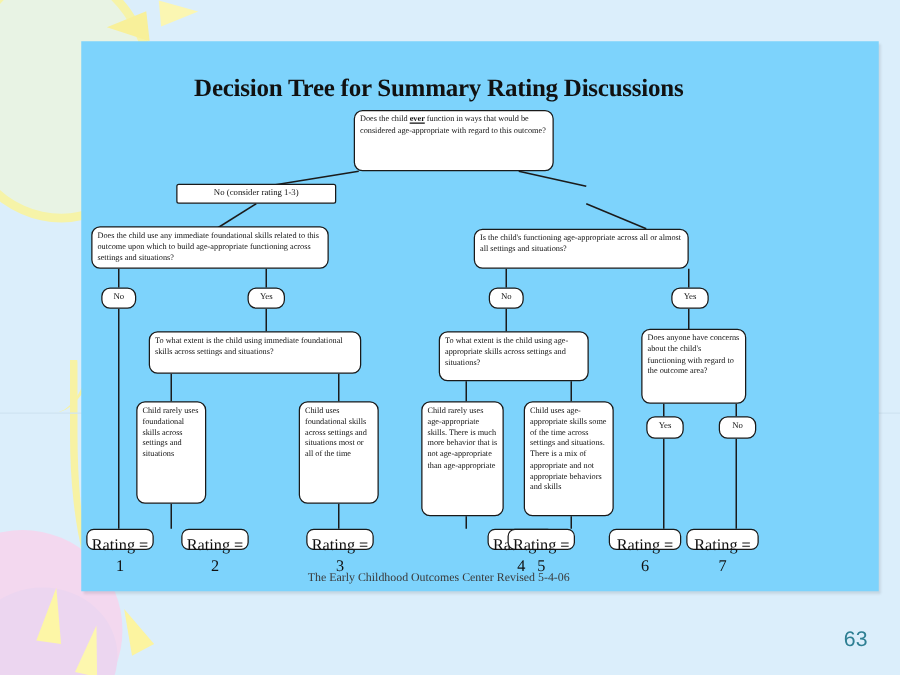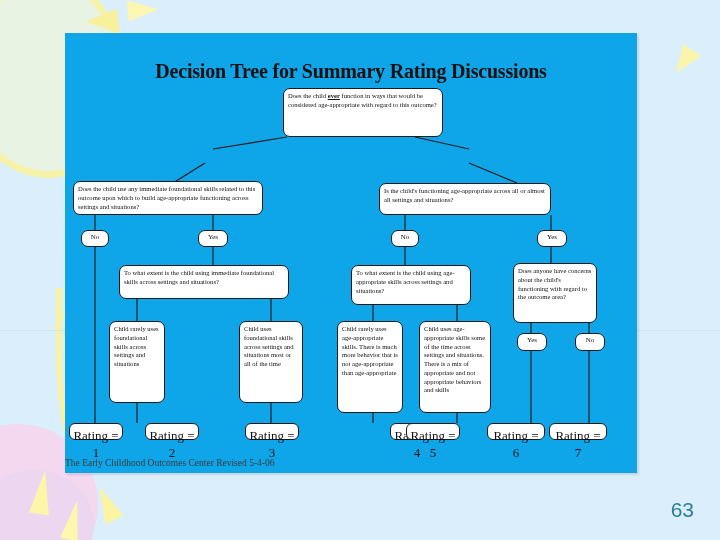--- a/index.html
+++ b/index.html
@@ -36,31 +36,32 @@
   .tri2{left:124px;top:-4px;border-left:6px solid transparent;border-right:26px solid transparent;border-bottom:20px solid #fbf6b2;transform:rotate(-22deg);}
   .tri3{left:84px;top:94px;border-left:20px solid transparent;border-right:6px solid transparent;border-bottom:26px solid #faf4aa;transform:rotate(32deg);}
   .tri4{left:32px;top:470px;border-left:10px solid transparent;border-right:10px solid transparent;border-bottom:44px solid #fdf6a6;transform:rotate(8deg);}
   .tri5{left:96px;top:486px;border-left:12px solid transparent;border-right:8px solid transparent;border-bottom:36px solid #fcf4a0;transform:rotate(-28deg);}
   .tri6{left:64px;top:500px;border-left:9px solid transparent;border-right:9px solid transparent;border-bottom:40px solid #fdf7ae;transform:rotate(12deg);}
   .tri7{left:668px;top:46px;border-left:22px solid transparent;border-right:8px solid transparent;border-bottom:20px solid #fbf5ac;transform:rotate(-34deg);}
   .hline{position:absolute;left:0;top:330px;width:720px;height:1px;background:#cfe3f2;}
 
   
   .slide{
-    position:absolute;left:65px;top:33px;width:572px;height:440px;
-    background:#0ea5e9;
+    position:absolute;left:65px;top:33px;width:628px;height:440px;
+    background:#7dd3fc;
     box-shadow:2px 2px 2px rgba(0,0,0,.10);
+    padding-left:10px;
   }
   .title{
     position:absolute;left:0;top:27px;width:572px;text-align:center;
     font-family:"Liberation Serif", serif;
     font-weight:bold;font-size:20px;color:#111;letter-spacing:-0.2px;
   }
   .caption{
-    position:absolute;left:0;top:425px;width:572px;text-align:left;
+    position:absolute;left:0;top:425px;width:572px;text-align:center;
     font-size:9.5px;color:#3a3a3a;font-style:normal;
   }
 
   
   .chart{position:absolute;left:0;top:0;width:572px;height:440px;}
   .node{
     position:absolute;box-sizing:border-box;
     background:#fff;border:1.3px solid #1a1a1a;
     font-size:6.6px;line-height:1.33;color:#111;
     padding:3px 4px;
@@ -70,21 +71,21 @@
   .sq{border-radius:2px;}
   .node u{text-decoration:underline;font-weight:bold;}
   .lbl{font-size:7px;text-align:center;padding:2px 3px;}
   .rating{font-size:13px;text-align:center;padding:3px 2px;border-radius:6px;}
   svg.links{position:absolute;left:0;top:0;width:572px;height:440px;overflow:visible;}
   svg.links line, svg.links path{stroke:#1b1b1b;stroke-width:1.2;fill:none;}
 
   .pagenum{
     position:absolute;right:26px;bottom:18px;
     font-family:"Liberation Sans", sans-serif;
-    font-size:21px;color:#2e7f93;
+    font-size:17px;color:#2e7f93;
   }
 </style>
 </head>
 <body>
 
 <div class="bg-deco">
   <div class="balloon-tl"></div>
   <div class="ribbon ribbon-a"></div>
   <div class="ribbon ribbon-b"></div>
   <div class="balloon-bl"></div>
@@ -141,20 +142,21 @@
     <line x1="392" y1="380" x2="392" y2="390"></line>
 
     <line x1="466" y1="318" x2="466" y2="390"></line>
     <line x1="524" y1="318" x2="524" y2="390"></line>
   </svg>
 
   <div class="chart">
 
     <div class="node rounded" style="left:218px;top:55px;width:160px;height:49px;">Does the child <u>ever</u><span> function in ways that would be considered age-appropriate with regard to this outcome?</span></div>
 
+    <div class="node sq lbl" style="left:76px;top:114px;width:128px;height:16px;">No (consider rating 1-3)</div>
 
     <div class="node rounded" style="left:8px;top:148px;width:190px;height:34px;">Does the child use any immediate foundational skills related to this outcome upon which to build age-appropriate functioning across settings and situations?</div>
     <div class="node rounded" style="left:314px;top:150px;width:172px;height:32px;">Is the child's functioning age-appropriate across all or almost all settings and situations?</div>
 
     <div class="node rounded lbl" style="left:16px;top:197px;width:28px;height:17px;">No</div>
     <div class="node rounded lbl" style="left:133px;top:197px;width:30px;height:17px;">Yes</div>
     <div class="node rounded lbl" style="left:326px;top:197px;width:28px;height:17px;">No</div>
     <div class="node rounded lbl" style="left:472px;top:197px;width:30px;height:17px;">Yes</div>
 
     <div class="node rounded" style="left:54px;top:232px;width:170px;height:34px;">To what extent is the child using immediate foundational skills across settings and situations?</div>

